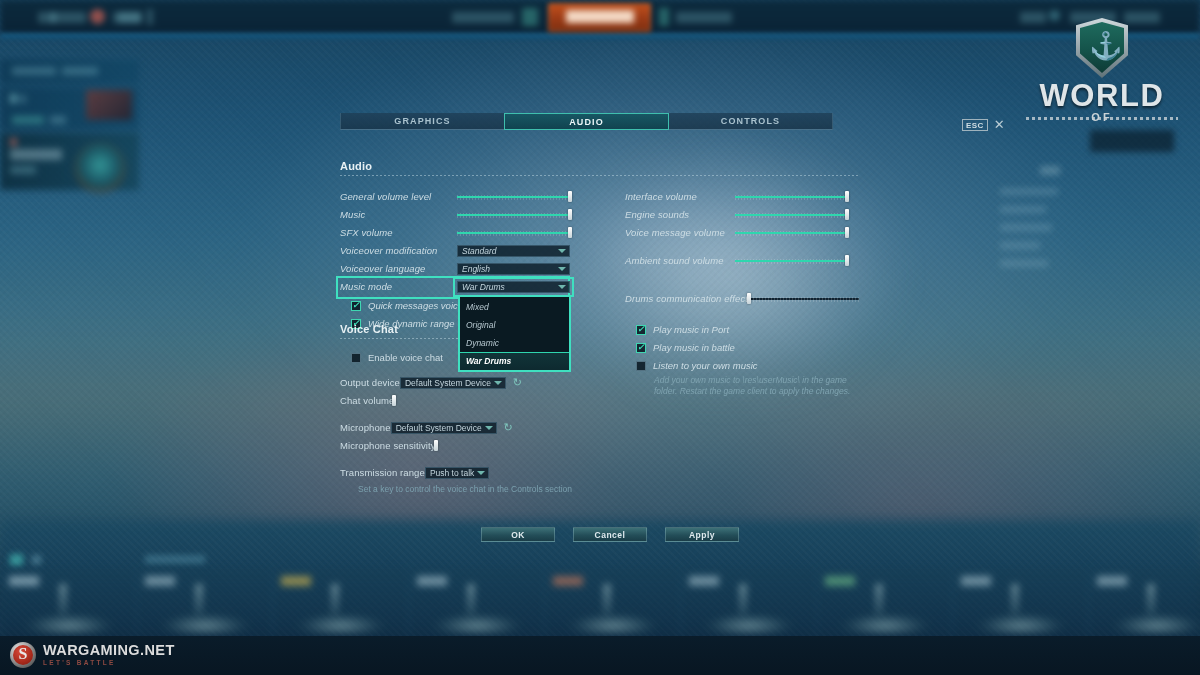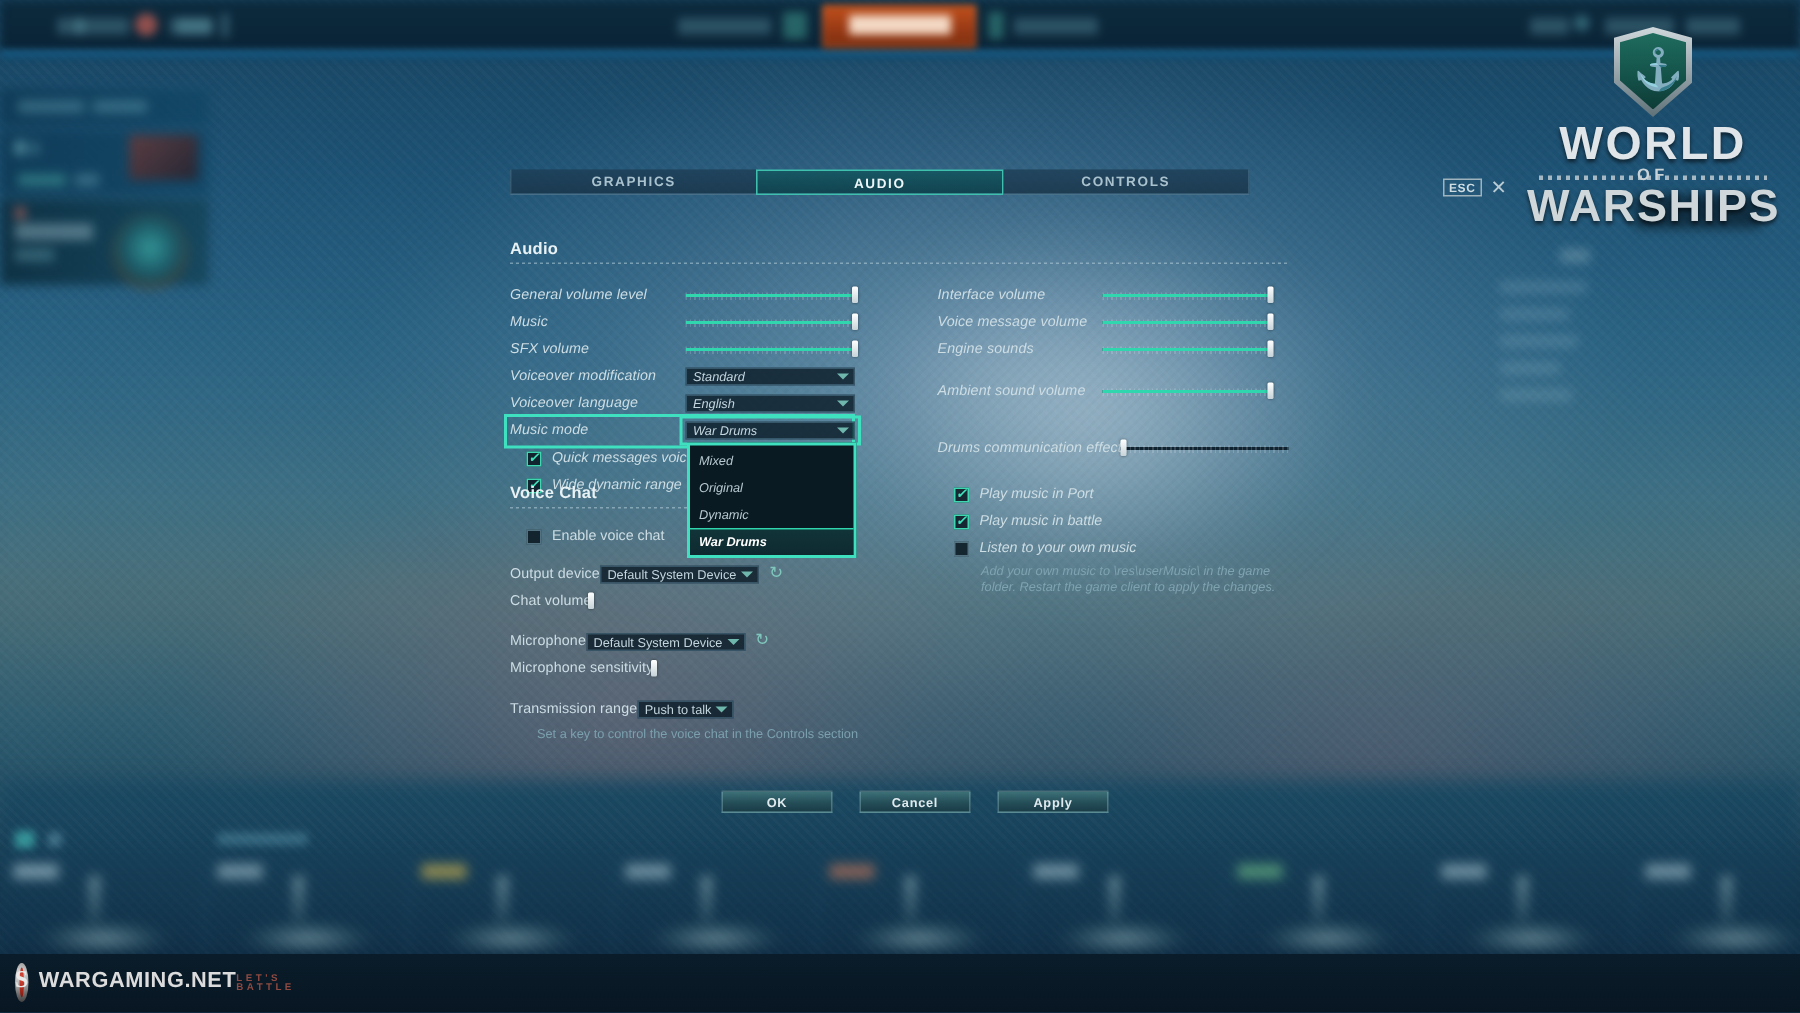--- a/index.html
+++ b/index.html
@@ -136,21 +136,21 @@
     display:flex; align-items:center; justify-content:center; position:relative;
   }
   .wg-mark::after {
     content:""; position:absolute; left:3px; top:3px; right:3px; bottom:3px; border-radius:50%;
     background:radial-gradient(circle at 40% 32%, #d84a3a 0%, #a82a1c 60%, #7a1810 100%);
   }
   .wg-mark-s {
     position:relative; z-index:2; color:#e9e9e9; font-size:16px; font-weight:bold;
     font-family:"Liberation Serif", serif; line-height:1; transform:translateY(-1px);
   }
-  .wg-text { display:flex; flex-direction:row; line-height:1; }
+  .wg-text { display:flex; flex-direction:column; line-height:1; }
   .wg-name { color:#dcdcdc; font-size:14.5px; font-weight:bold; letter-spacing:.4px; }
   .wg-tag { color:#8e4a42; font-size:6.5px; letter-spacing:2.3px; margin-top:2.5px; font-weight:bold; }
 
   
   .wows-logo { position:absolute; right:14px; top:18px; width:168px; text-align:center; }
   .wows-shield { margin:0 auto; width:52px; height:60px; position:relative; }
   .wows-shield .sh {
     position:absolute; inset:0;
     background:linear-gradient(180deg,#cfd8dc 0%,#9aa7ad 48%,#5f7278 100%);
     clip-path:polygon(50% 0,100% 12%,100% 62%,50% 100%,0 62%,0 12%);
@@ -450,21 +450,20 @@
   </div>
 
   <div class="wows-logo">
     <div class="wows-shield">
       <div class="sh"></div>
         <div class="sh-in"></div>
       <div class="wows-anchor">⚓</div>
     </div>
     <div class="wows-word1">WORLD</div>
     <div class="wows-of"><span>OF</span></div>
-    <div class="wows-word2">WARSHIPS</div>
   </div>
 </div>
 
 <div class="esc-wrap">
   <span class="esc-key">ESC</span>
   <span class="esc-x">✕</span>
 </div>
 
 <div id="settings">
 
@@ -560,31 +559,31 @@
         <span class="lbl">Interface volume</span>
         <div class="slider">
           <div class="track"></div>
             <div class="ticks"></div>
           <div class="fill" style="width:100%"></div>
             <div class="knob" style="left:100%"></div>
         </div>
       </div>
 
       <div class="row">
-        <span class="lbl">Voice message volume</span>
+        <span class="lbl">Engine sounds</span>
         <div class="slider">
           <div class="track"></div>
             <div class="ticks"></div>
           <div class="fill" style="width:100%"></div>
             <div class="knob" style="left:100%"></div>
         </div>
       </div>
 
       <div class="row">
-        <span class="lbl">Engine sounds</span>
+        <span class="lbl">Voice message volume</span>
         <div class="slider">
           <div class="track"></div>
             <div class="ticks"></div>
           <div class="fill" style="width:100%"></div>
             <div class="knob" style="left:100%"></div>
         </div>
       </div>
 
       <div class="row-gap"></div>
 

